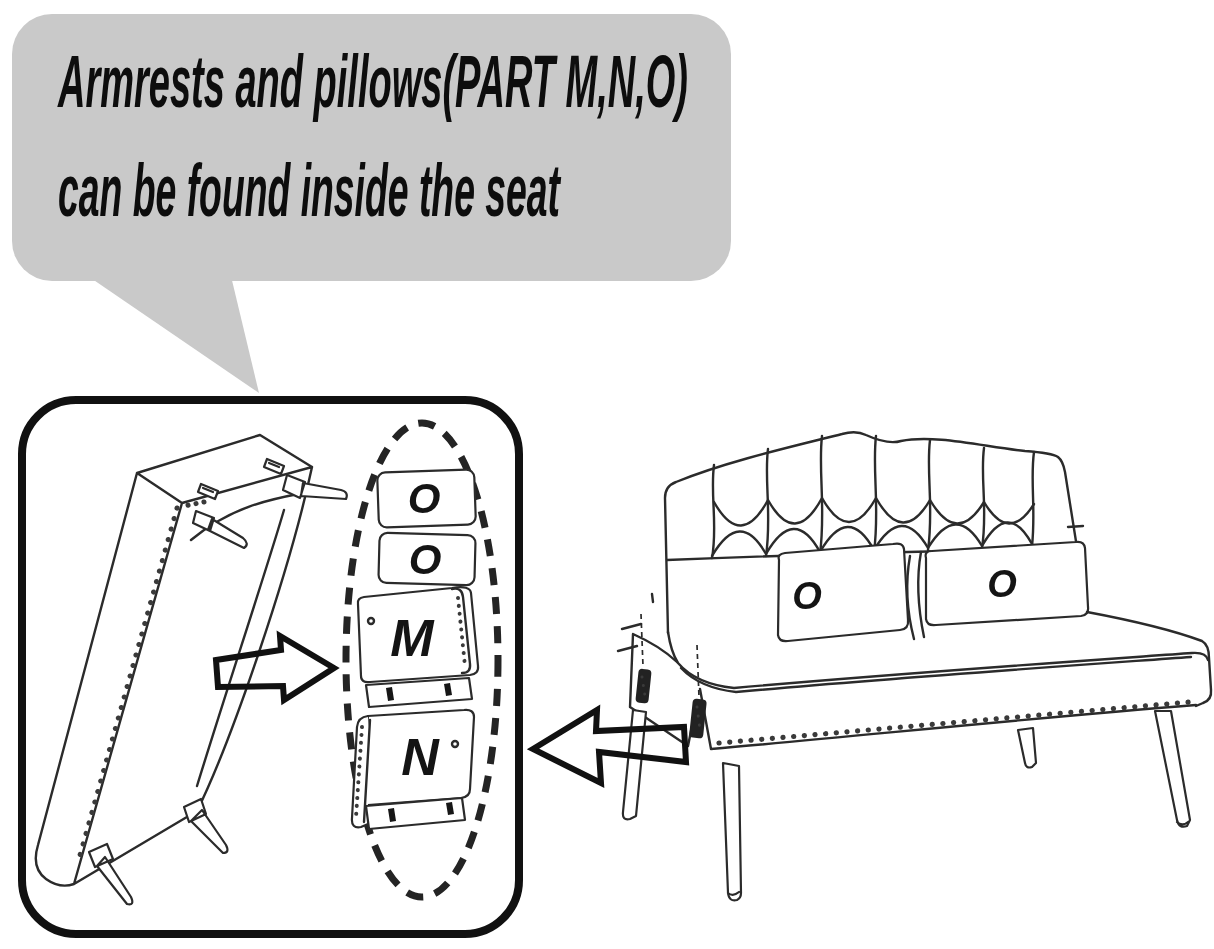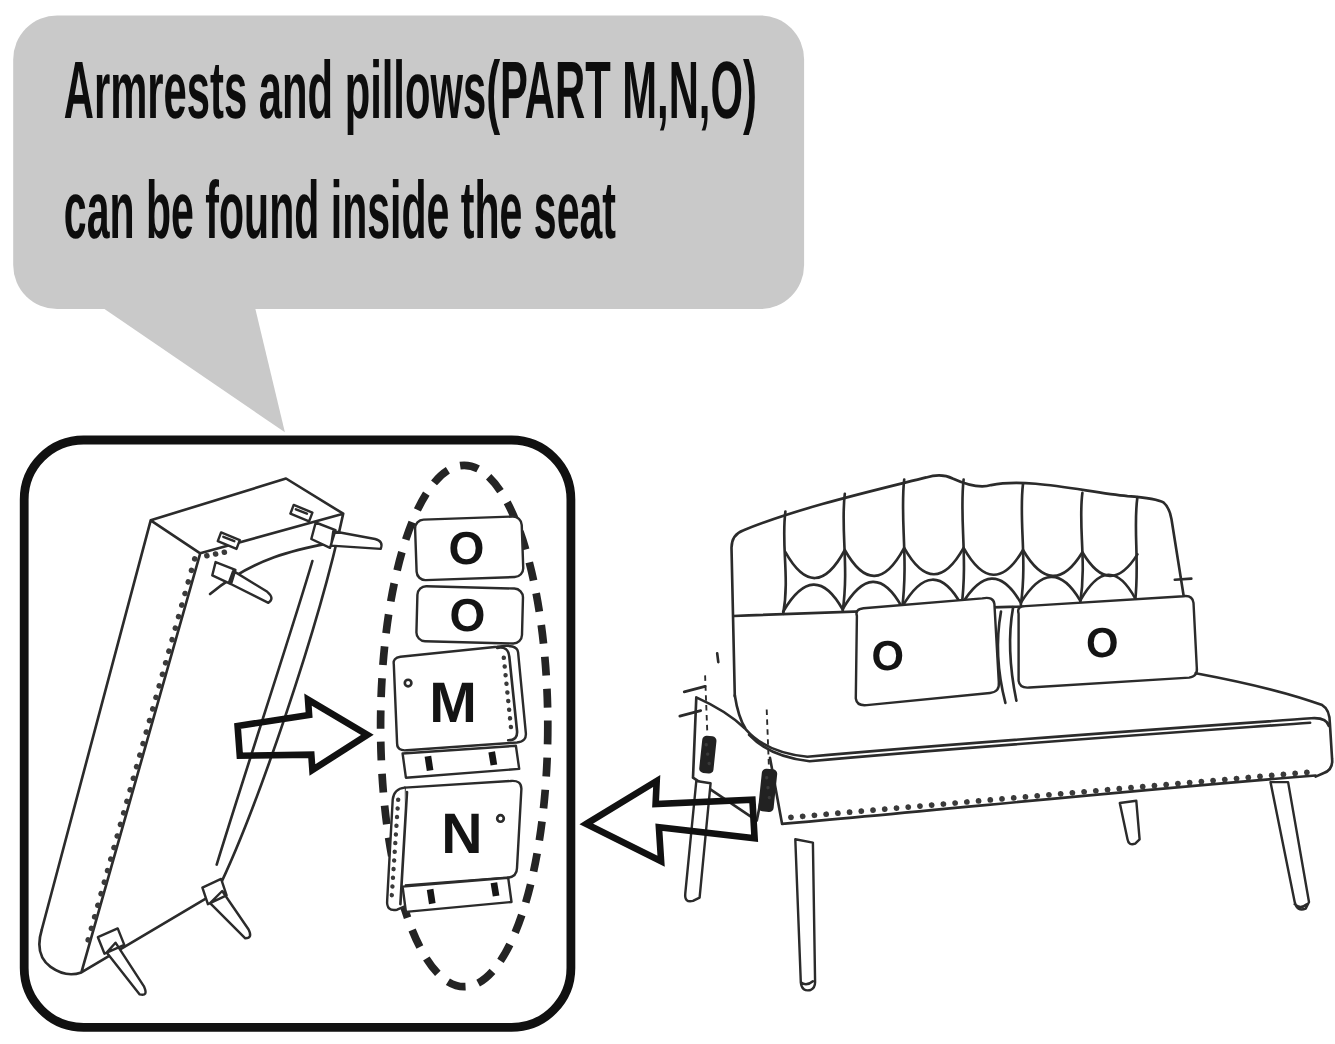--- a/index.html
+++ b/index.html
@@ -1,19 +1,19 @@
 <!DOCTYPE html>
 <html style="--bubble: #c9c9c9; --ink: #2b2b2b; --border: #111111; --bg: #ffffff;"><head>
 <meta charset="utf-8">
 <style>
   :root{
     --bubble:#c9c9c9; --ink:#2b2b2b; --border:#111111; --bg:#ffffff; --dots:#3a3a3a;
   }
   html,body{margin:0;padding:0;background:#fff;}
-  .canvas{position:relative;width:1214px;height:949px;background:var(--bg);overflow:hidden;}
+  .canvas{position:relative;width:1214px;height:949px;background:var(--bg);overflow:hidden;font-style:italic;}
   svg{display:block;width:1214px;height:949px;}
   .ink{stroke:var(--ink);fill:none;stroke-width:2.4;stroke-linecap:round;stroke-linejoin:round;}
   .ink-fill{stroke:var(--ink);fill:#fff;stroke-width:2.2;stroke-linecap:round;stroke-linejoin:round;}
   .thick{stroke:var(--border);fill:none;stroke-width:6;stroke-linejoin:miter;}
   .dotline{stroke:var(--dots);fill:none;stroke-linecap:round;}
   .dash{stroke:var(--ink);fill:none;stroke-width:1.7;stroke-dasharray:5 4;}
   .slot{fill:#222;stroke:none;}
   .tab{fill:#161616;stroke:none;}
   .callout-text{font-family:"Liberation Sans",sans-serif;font-weight:bold;fill:#0d0d0d;}
   .part-letter{font-family:"Liberation Sans",sans-serif;font-weight:bold;fill:#141414;text-anchor:middle;}

